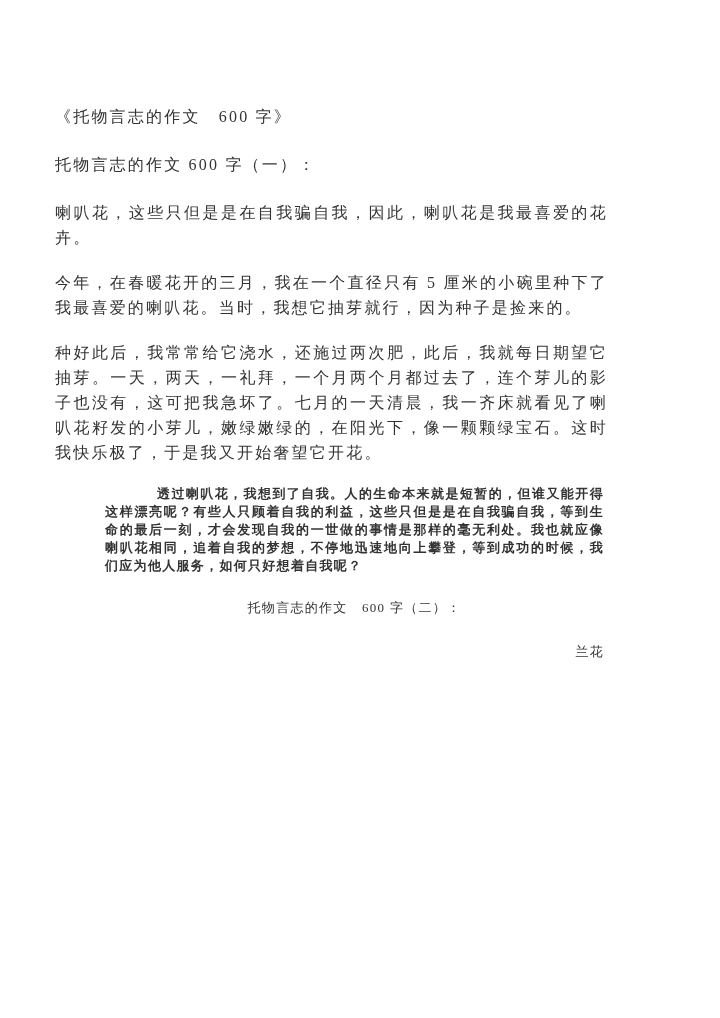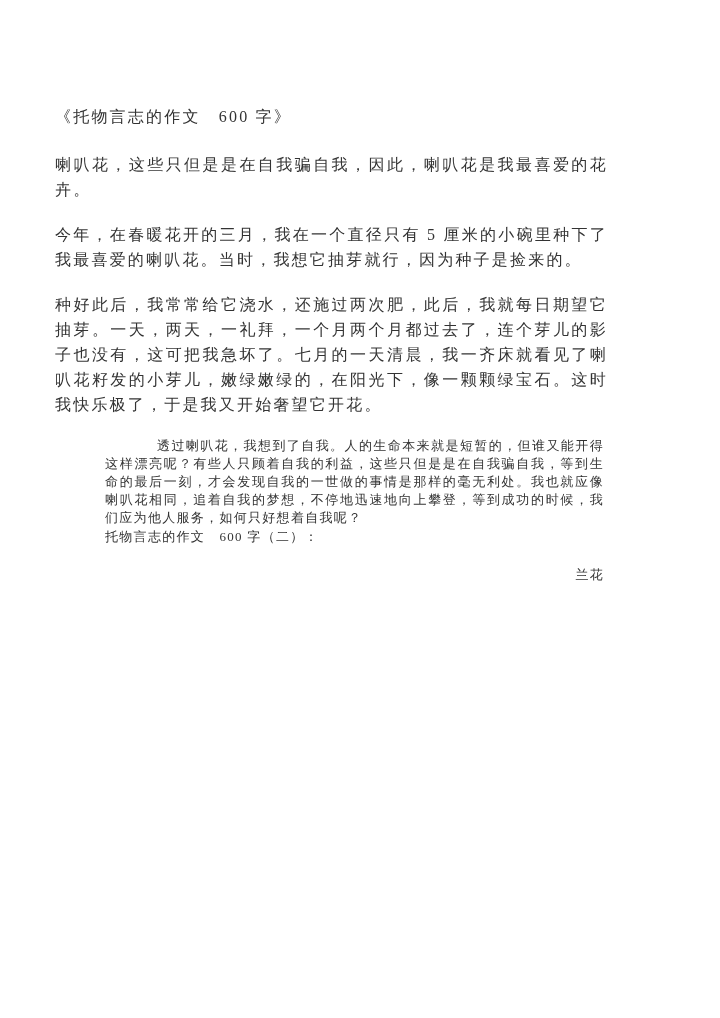--- a/index.html
+++ b/index.html
@@ -40,39 +40,41 @@
     font-size: 13px;
     line-height: 18px;
     letter-spacing: 1.3px;
   }
   .secondary-block p {
     margin: 0 0 15px 0;
     text-align: justify;
   }
   .secondary-block .reflection {
     text-indent: 52px;
-    margin-bottom: 1px;
+    margin-bottom: 24px;
+    font-weight: bold;
   }
   .secondary-block .heading {
-    margin-bottom: 20px;
-    text-align: left;
+    margin-bottom: 26px;
+    text-align: center;
   }
   .secondary-block .essay-title {
     margin-bottom: 17px;
     text-align: right;
   }
 </style>
 </head>
 <body>
 
 <div class="page">
 
   <div class="main-block">
     <p class="doc-title">《托物言志的作文　600 字》</p>
 
+    <p class="heading">托物言志的作文 600 字（一）：</p>
 
 
     <p>喇叭花，这些只但是是在自我骗自我，因此，喇叭花是我最喜爱的花卉。</p>
 
     <p>今年，在春暖花开的三月，我在一个直径只有 5 厘米的小碗里种下了我最喜爱的喇叭花。当时，我想它抽芽就行，因为种子是捡来的。</p>
 
     <p>种好此后，我常常给它浇水，还施过两次肥，此后，我就每日期望它抽芽。一天，两天，一礼拜，一个月两个月都过去了，连个芽儿的影子也没有，这可把我急坏了。七月的一天清晨，我一齐床就看见了喇叭花籽发的小芽儿，嫩绿嫩绿的，在阳光下，像一颗颗绿宝石。这时我快乐极了，于是我又开始奢望它开花。</p>
 
   </div>
 

